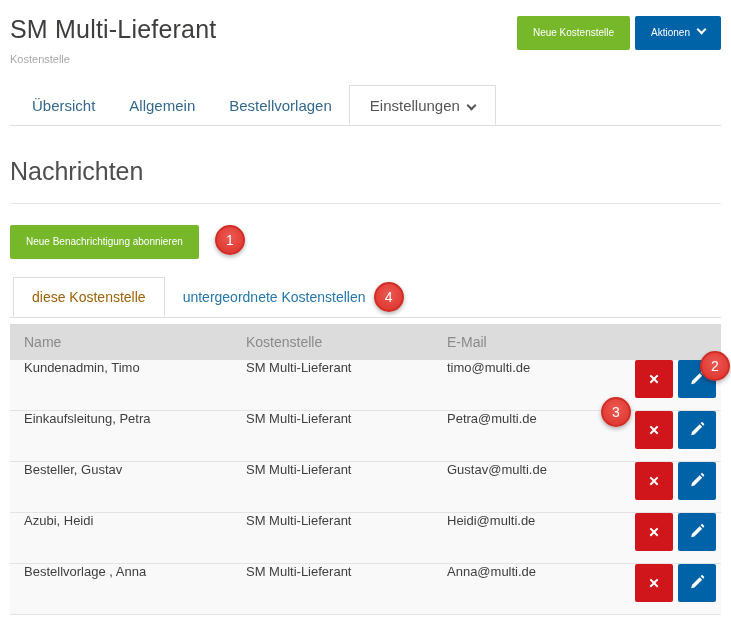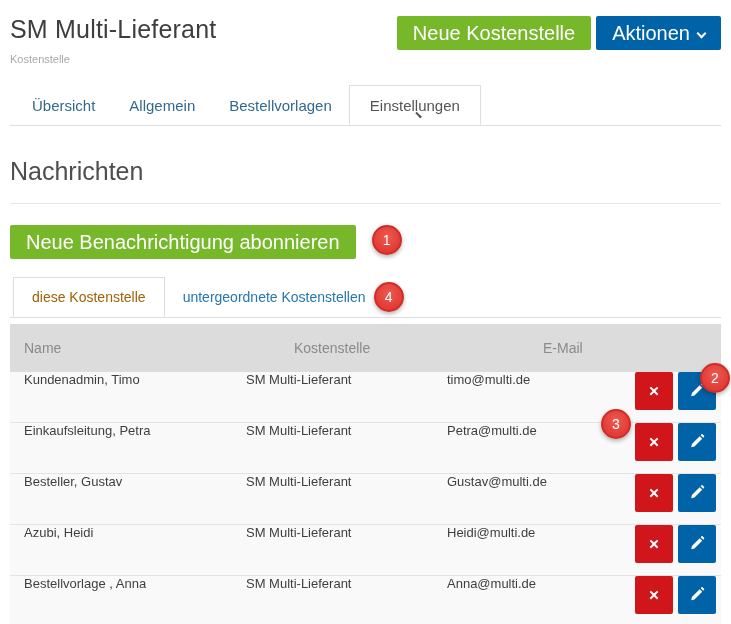--- a/index.html
+++ b/index.html
@@ -15,21 +15,21 @@
   
   .page-header { display: flex; justify-content: space-between; padding-top: 14px; }
   .page-title {
     font-size: 25px; font-weight: 300; color: #3d3d3c; line-height: 30px;
     letter-spacing: 0.2px;
   }
   .page-subtitle { margin-top: 9px; font-size: 11px; color: #a9a9a9; line-height: 13px; }
   .header-actions { display: flex; gap: 5px; margin-top: 2px; align-items: flex-start; }
 
   .btn {
-    border: none; cursor: pointer; color: #fff; font-size: 20px;
+    border: none; cursor: pointer; color: #fff; font-size: 10px;
     font-family: inherit; padding: 8px 16px; line-height: 18px;
     border-radius: 2px; white-space: nowrap;
   }
   .btn-green { background: var(--accent-green, #76b82a); }
   .btn-blue  { background: var(--accent-blue, #0062a7); }
 
   .chevron {
     display: inline-block; width: 7px; height: 7px;
     border-right: 2px solid currentColor; border-bottom: 2px solid currentColor;
     transform: rotate(45deg); margin-left: 8px; vertical-align: 3px;
@@ -41,21 +41,21 @@
     display: flex; padding-left: 5px; align-items: stretch;
   }
   .tab-link {
     display: inline-flex; align-items: center; height: 40px; padding: 0 17px;
     font-size: 15px; color: var(--tab-link-blue, #34698e);
     text-decoration: none; cursor: pointer; background: transparent;
   }
   .tab-link.active {
     color: #555; background: #fff;
     border: 1px solid #ddd; border-bottom: 1px solid #fff;
-    margin-bottom: -1px; padding: 11px 20px; flex-direction: column;
+    margin-bottom: -1px; padding: 4px 20px;
   }
 
   
   .section-heading {
     margin-top: 30px; font-size: 25px; font-weight: 300; color: #4e4e4e;
     line-height: 30px; padding-bottom: 17px; border-bottom: 1px solid #e7e7e7;
   }
   .subscribe-row { margin-top: 21px; display: flex; align-items: flex-start; gap: 16px; }
 
   
@@ -81,23 +81,23 @@
   .subtab.active {
     color: #a16207; background: #fff;
     border: 1px solid #ddd; border-bottom: 1px solid #fff; margin-bottom: -1px;
   }
   .subtab.link { color: var(--link-blue, #2577ad); }
   .subtab-badge { align-self: center; margin-left: -10px; }
 
   
   .table { margin-top: 6px; width: 711px; font-size: 13px; }
   .thead {
-    display: flex; align-items: center; height: 48px;
+    display: flex; align-items: center; height: 36px;
     background: var(--table-header-bg, #dcdcdc); color: #8a8a8a;
-    font-size: 14px; padding: 0 5px 0 14px; gap: 48px;
+    font-size: 14px; padding: 0 5px 0 14px;
   }
   .trow {
     display: flex; align-items: flex-start; height: 51px;
     background: var(--row-bg, #f9f9f9); border-bottom: 1px solid #e4e4e4;
     padding: 0 5px 0 14px; position: relative;
   }
   .col-name { width: 222px; flex: 0 0 222px; }
   .col-ks   { width: 201px; flex: 0 0 201px; }
   .col-mail { flex: 1 1 auto; }
   .row-actions {

